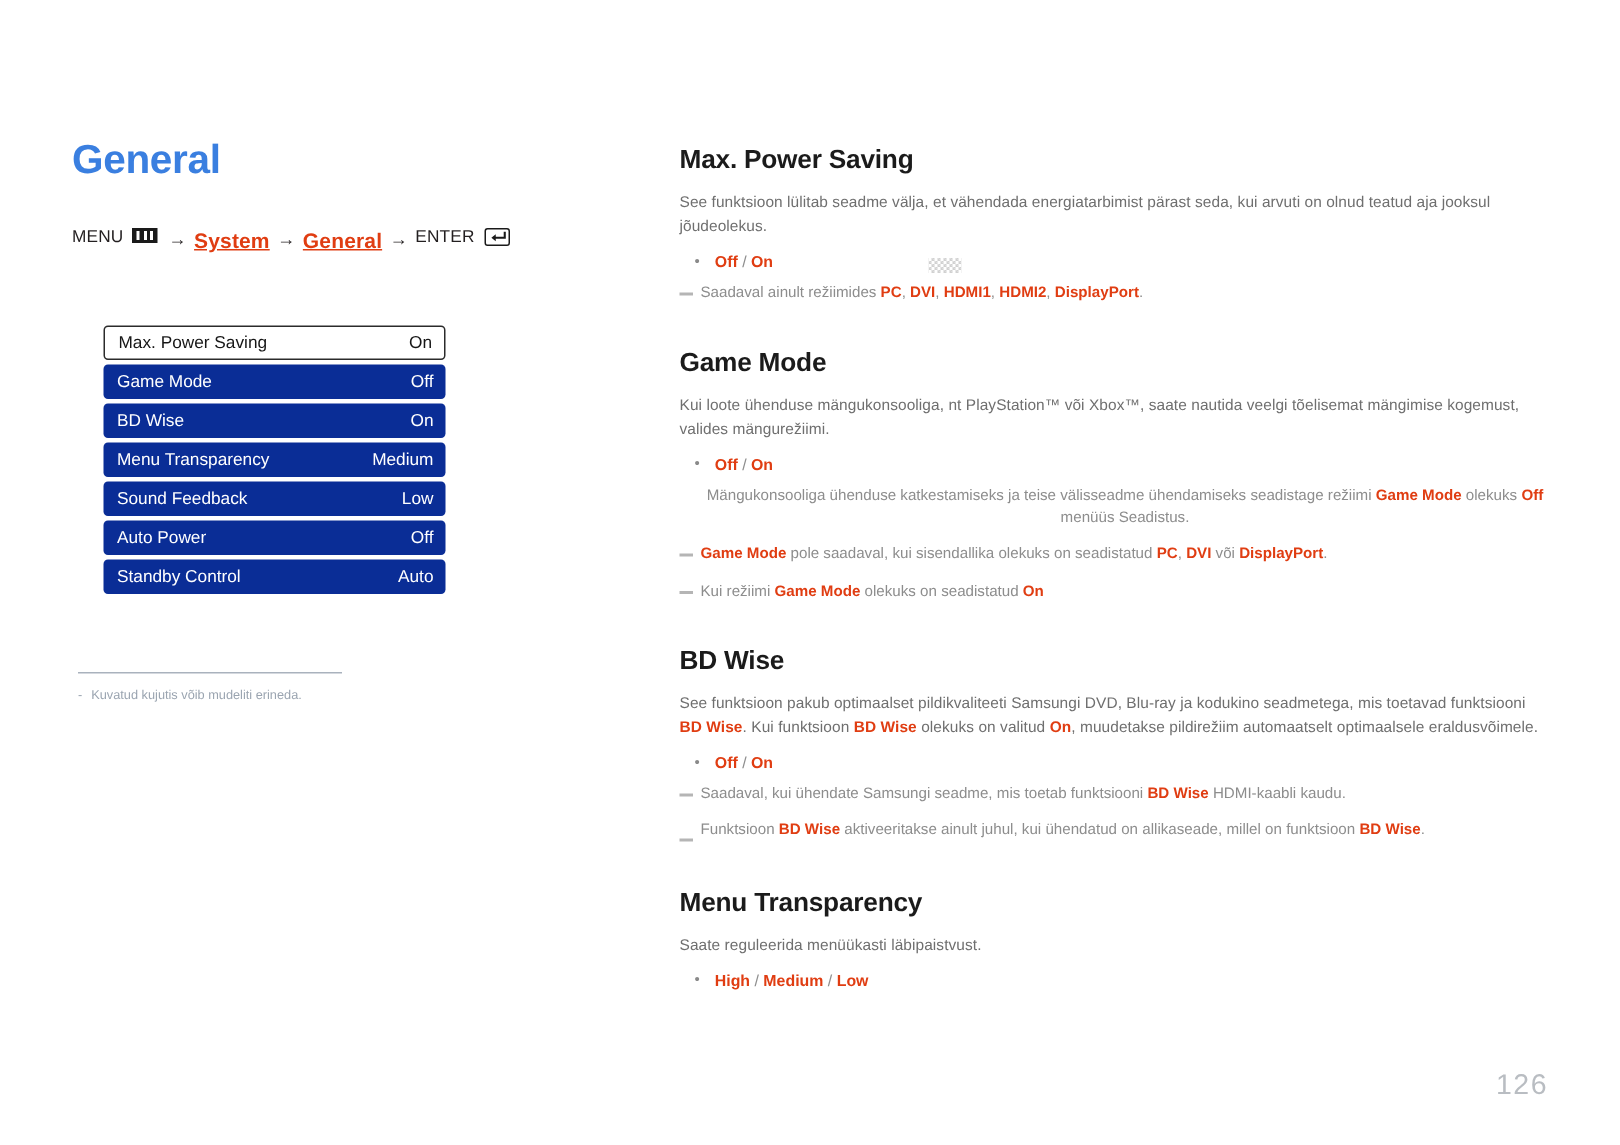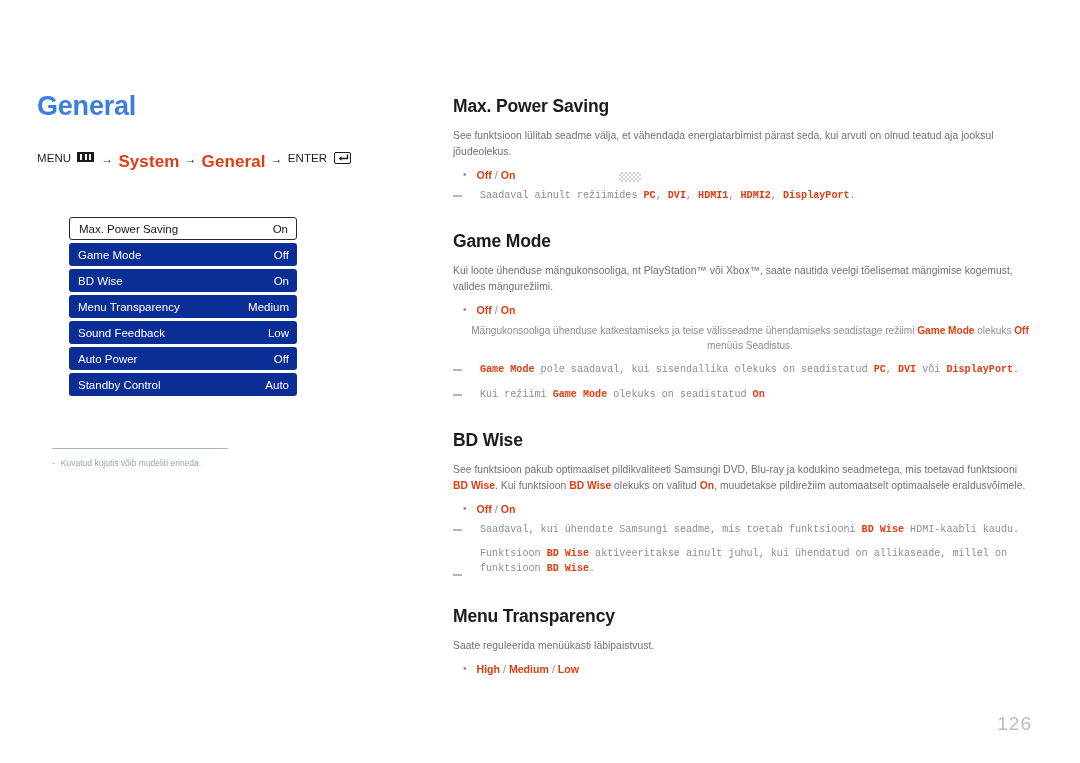--- a/index.html
+++ b/index.html
@@ -10,21 +10,21 @@
   body {
     width: 1080px; height: 763px;
     position: relative;
     font-family: "Liberation Sans", sans-serif;
     -webkit-font-smoothing: antialiased;
   }
 
   
   #left-column {
     position: absolute;
-    left: 37px; top: 92px;
+    left: 48px; top: 92px;
     width: 360px;
   }
   #page-title {
     font-size: 27px;
     font-weight: bold;
     color: #3a7fe0;
     letter-spacing: -0.2px;
     line-height: 1.1;
     margin: 0 0 0 0;
   }
@@ -32,21 +32,21 @@
     margin-top: 30px;
     font-size: 11.5px;
     color: #222222;
     display: flex;
     align-items: flex-start;
     gap: 4px;
     white-space: nowrap;
     letter-spacing: 0.1px;
   }
   .bc-text { color: #231f20; font-size: 11.5px; }
-  .bc-red { color: #e03d12; font-weight: bold; font-size: 17px; }
+  .bc-red { color: #e03d12; font-weight: bold; font-size: 14px; text-decoration: underline; }
   .bc-arrow { color: #231f20; font-size: 12px; padding: 0 1px; }
   .menu-icon {
     display: inline-block;
     width: 17px; height: 10px;
     background: #1a1a1a;
     position: relative;
     margin: 0 2px;
     vertical-align: middle;
   }
   .menu-icon i {
@@ -155,26 +155,25 @@
     font-size: 10px;
     line-height: 1;
     transform: translateY(-1px);
   }
   .bullet-opts { color: #e03d12; font-weight: bold; }
   .bullet-opts .sep { color: #8e8e8e; font-weight: normal; }
 
   .note-line {
     display: flex;
     align-items: flex-start;
-    gap: 18px;
+    gap: 5px;
     font-size: 10.1px;
     color: #8d8d8d;
     line-height: 1.5;
     margin: 4px 0 0 0;
-    font-family: Liberation Mono, monospace;
   }
   .note-dash {
     display: inline-block;
     width: 9px; height: 2px;
     background: #b5b5b5;
     flex: 0 0 auto;
     margin-top: 7px;
   }
   .note-text { flex: 1 1 auto; }
   .note-sub {

